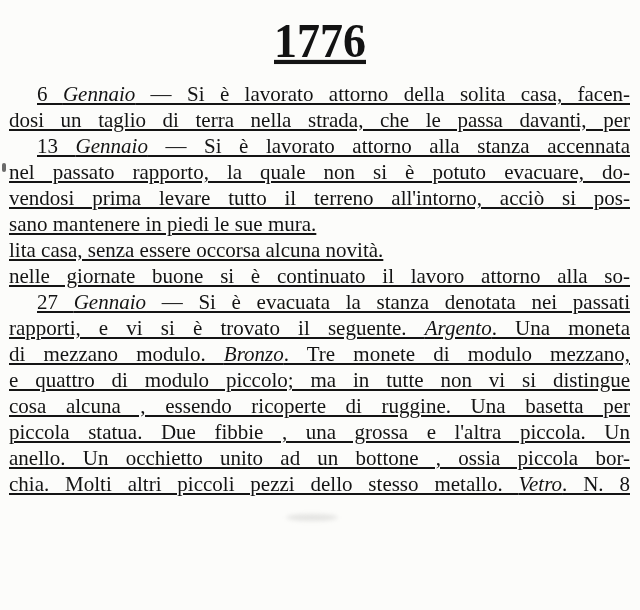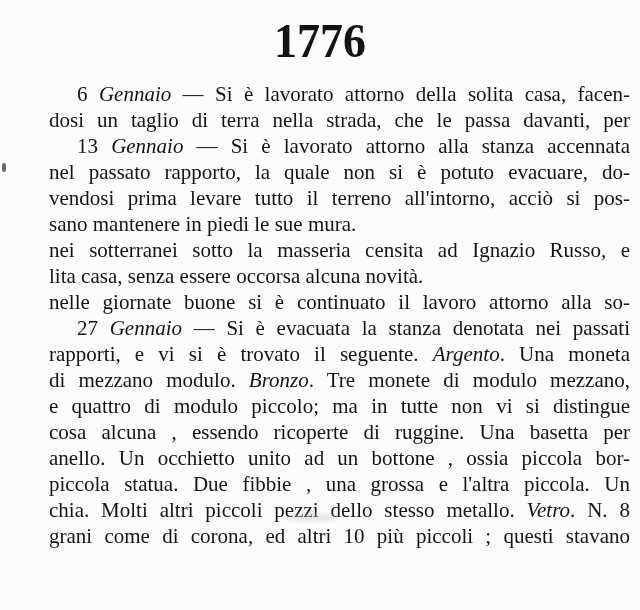--- a/index.html
+++ b/index.html
@@ -10,20 +10,21 @@
     overflow: hidden;
   }
   body { background: #fcfcfa; }
   .page {
     position: relative;
     width: 640px;
     height: 524px;
     font-family: "Liberation Serif", serif;
     color: #141414;
     box-sizing: border-box;
+    text-decoration: underline;
   }
   .title {
     margin: 0;
     padding-top: 18px;
     text-align: center;
     font-family: "Liberation Serif", serif;
     font-weight: 700;
     font-size: 46px;
     line-height: 42px;
     letter-spacing: 0px;
@@ -35,21 +36,20 @@
     padding: 21px 10px 0 9px;
     font-size: 21px;
     line-height: 26px;
   }
   .line {
     text-align: justify;
     text-align-last: justify;
     height: 26px;
     overflow: hidden;
     white-space: nowrap;
-    margin-left: 40px;
   }
   .line.last {
     text-align-last: left;
   }
   .line.indent {
     text-indent: 28px;
   }
   .line em {
     font-style: italic;
     font-weight: 400;
@@ -83,27 +83,25 @@
 <div class="page">
   <div class="speck-left"></div>
   <h1 class="title">1776</h1>
   <div class="doc-body">
       <div class="line indent"><span>6 </span><em>Gennaio</em><span> — Si è lavorato attorno della solita casa, facen-</span></div>
       <div class="line"><span>dosi un taglio di terra nella strada, che le passa davanti, per</span></div>
       <div class="line indent"><span>13 </span><em>Gennaio</em><span> — Si è lavorato attorno alla stanza accennata</span></div>
       <div class="line"><span>nel passato rapporto, la quale non si è potuto evacuare, do-</span></div>
       <div class="line"><span>vendosi prima levare tutto il terreno all'intorno, acciò si pos-</span></div>
       <div class="line last"><span>sano mantenere in piedi le sue mura.</span></div>
-      <div class="line"><span>nei sotterranei sotto la masseria censita ad Ignazio Russo, e</span></div>
       <div class="line last"><span>lita casa, senza essere occorsa alcuna novità.</span></div>
       <div class="line"><span>nelle giornate buone si è continuato il lavoro attorno alla so-</span></div>
       <div class="line indent"><span>27 </span><em>Gennaio</em><span> — Si è evacuata la stanza denotata nei passati</span></div>
       <div class="line"><span>rapporti, e vi si è trovato il seguente. </span><em>Argento</em><span>. Una moneta</span></div>
       <div class="line"><span>di mezzano modulo. </span><em>Bronzo</em><span>. Tre monete di modulo mezzano,</span></div>
       <div class="line"><span>e quattro di modulo piccolo; ma in tutte non vi si distingue</span></div>
       <div class="line"><span>cosa alcuna , essendo ricoperte di ruggine. Una basetta per</span></div>
+      <div class="line"><span>piccola statua. Due fibbie , una grossa e l'altra piccola. Un</span></div>
       <div class="line"><span>anello. Un occhietto unito ad un bottone , ossia piccola bor-</span></div>
-      <div class="line"><span>piccola statua. Due fibbie , una grossa e l'altra piccola. Un</span></div>
       <div class="line"><span>chia. Molti altri piccoli pezzi dello stesso metallo. </span><em>Vetro</em><span>. N. 8</span></div>
-      <div class="line"><span>grani come di corona, ed altri 10 più piccoli ; questi stavano</span></div>
     </div>
   <div class="smudge-bottom"></div>
 </div>
 
 </body></html>

